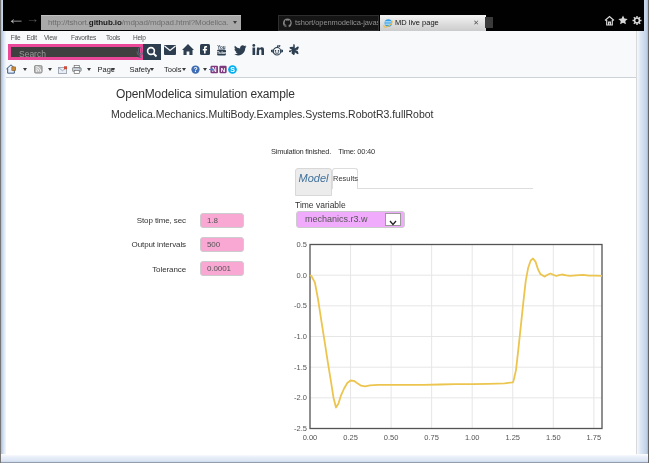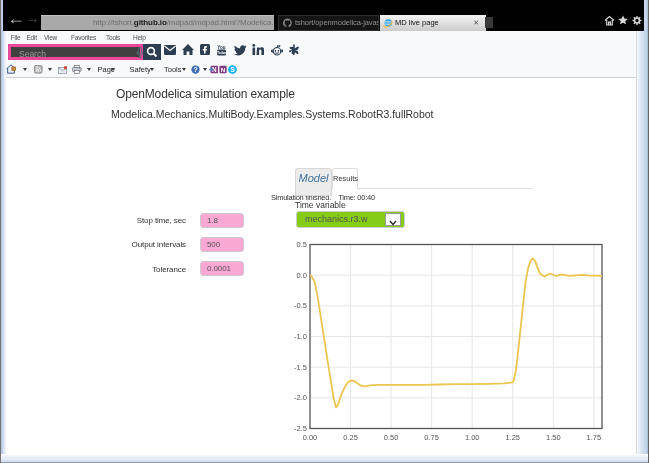--- a/index.html
+++ b/index.html
@@ -10,21 +10,21 @@
   #frame-left { left:0; top:0; width:6px; height:463px;
     background:linear-gradient(to right,#767676 0%,#767676 13%,#aec2dc 22%,#c9d8ec 45%,#e0eaf6 72%,#f2f6fc 100%); }
   #frame-right { left:636px; top:0; width:13px; height:463px;
     background:linear-gradient(to right,#d9d9d9 0%, #d9d9d9 7%, #f5f8fc 9%, #dde7f4 35%,#c1d2e8 80%,#a7bcd6 90%,#666 93%,#666 100%); }
   #frame-bottom { left:1px; top:454px; width:647px; height:9px;
     background:linear-gradient(to bottom,#fdfdfe 0%,#e9eff9 35%,#dbe5f3 75%,#ccd9ec 88%,#98a4b4 90%,#8b97a5 100%); }
   
   #titlebar { left:3px; top:0; width:641px; height:31px; background:#010101; }
   #back { left:7px; top:7.5px; color:#b2b2b2; font-size:18px; }
   #fwd { left:26px; top:11px; color:#585858; font-size:13px; }
-  #addrbar { left:41px; top:14.5px; width:233px; height:15px; background:#a9a9a9; border-top:1px solid #c0c0c0; display:flex; align-items:center;gap:45px; }
+  #addrbar { left:41px; top:14.5px; width:200px; height:15px; background:#a9a9a9; border-top:1px solid #c0c0c0; display:flex; align-items:center; }
   #addrbar .url { font-size:8px; color:#6e6e6e; white-space:nowrap; letter-spacing:-0.1px; }
   #addrbar .url b { color:#1a1a1a; font-weight:bold; }
   
   .ttab { top:14.5px; height:16.5px; font-size:7.5px; display:flex; align-items:center; }
   #tab1 { left:278px; width:101px; background:#151515; border:1px solid #2e2e2e; color:#909090; }
   #tab2 { left:380px; width:106px; background:linear-gradient(#f4f4f4,#cbcbcb); color:#111; }
   #newtab { left:485px; top:17px; width:8px; height:11px; background:#3a3a3a; }
   
   #chrome { left:6px; top:31px; width:630px; height:46.5px; background:#f7f9fb; border-bottom:1px solid #cdd2d9; }
   #menubar { left:6px; top:31px; width:630px; height:13px; font-size:6.5px; color:#4e4e4e; letter-spacing:-0.2px; }
@@ -32,27 +32,27 @@
   #searchbox { left:8px; top:44px; width:135px; height:16px; background:#404040; border:3px solid #ec4899; font-size:8.5px; color:#9a9a9a; padding-left:8px; line-height:14px; }
   #searchbtn { left:143px; top:44px; width:18px; height:16px; background:#2c3e50; }
   .sicon { top:45px; }
   
   .cmdtext { position:absolute; top:65px; font-size:7.5px; color:#1e1e1e; }
   .dd { position:absolute; top:68px; width:0; height:0; border-left:2.5px solid transparent; border-right:2.5px solid transparent; border-top:3.5px solid #3a3a3a; }
   
   #content { left:6px; top:78px; width:630px; height:377px; background:#fff; }
   .t1 { left:116px; top:87px; font-size:12px; color:#333; letter-spacing:-0.15px; }
   .t2 { left:111px; top:108px; font-size:10.5px; color:#333; letter-spacing:-0.03px; }
-  .t3 { left:271px; top:146.5px; font-size:7.5px; color:#333; letter-spacing:-0.25px;margin-top:46px; }
+  .t3 { left:271px; top:146.5px; font-size:7.5px; color:#333; letter-spacing:-0.25px; }
   
   #ptabs { left:295px; top:168px; width:238px; height:20.5px; border-bottom:1px solid #ddd; }
   #ptab-model { position:absolute; left:0; top:0; width:37px; height:28px; background:#ececec; border:1px solid #d8d8d8; border-radius:3px 3px 0 0; color:#41719c; font-size:11px; text-align:center; line-height:19px;font-style:italic; }
   #ptab-results { position:absolute; left:37px; top:0; width:26px; height:20.5px; background:#fff; border:1px solid #ddd; border-bottom:none; border-radius:3px 3px 0 0; color:#3a3a3a; font-size:7.5px; text-align:center; line-height:19px; }
   .plotlabel { left:295px; top:199.5px; font-size:8.5px; color:#333; }
-  #select { left:296px; top:211px; width:109px; height:17px; background:#84cc16; border:1px solid #ccc; border-radius:3px; font-size:9px; color:#555; line-height:15px; padding-left:8px; }
+  #select { left:296px; top:211px; width:109px; height:17px; background:#f0abfc; border:1px solid #ccc; border-radius:3px; font-size:9px; color:#555; line-height:15px; padding-left:8px; }
   #selarrow { left:385px; top:213px; width:16px; height:13px; background:#fff; border:1px solid #9a9a9a; }
   
   .flabel { font-size:8px; color:#333; text-align:right; width:81px; left:105px; letter-spacing:-0.1px; }
   .finput { left:200px; width:44px; height:15px; background:#f9a8d4; border:1px solid #ccc; border-radius:3px; font-size:8px; color:#555; padding-left:6px; line-height:13px; letter-spacing:-0.1px; }
 </style>
 </head>
 <body>
 <div class="abs" id="frame-left"></div>
 <div class="abs" id="frame-right"></div>
 <div class="abs" id="frame-bottom"></div>

